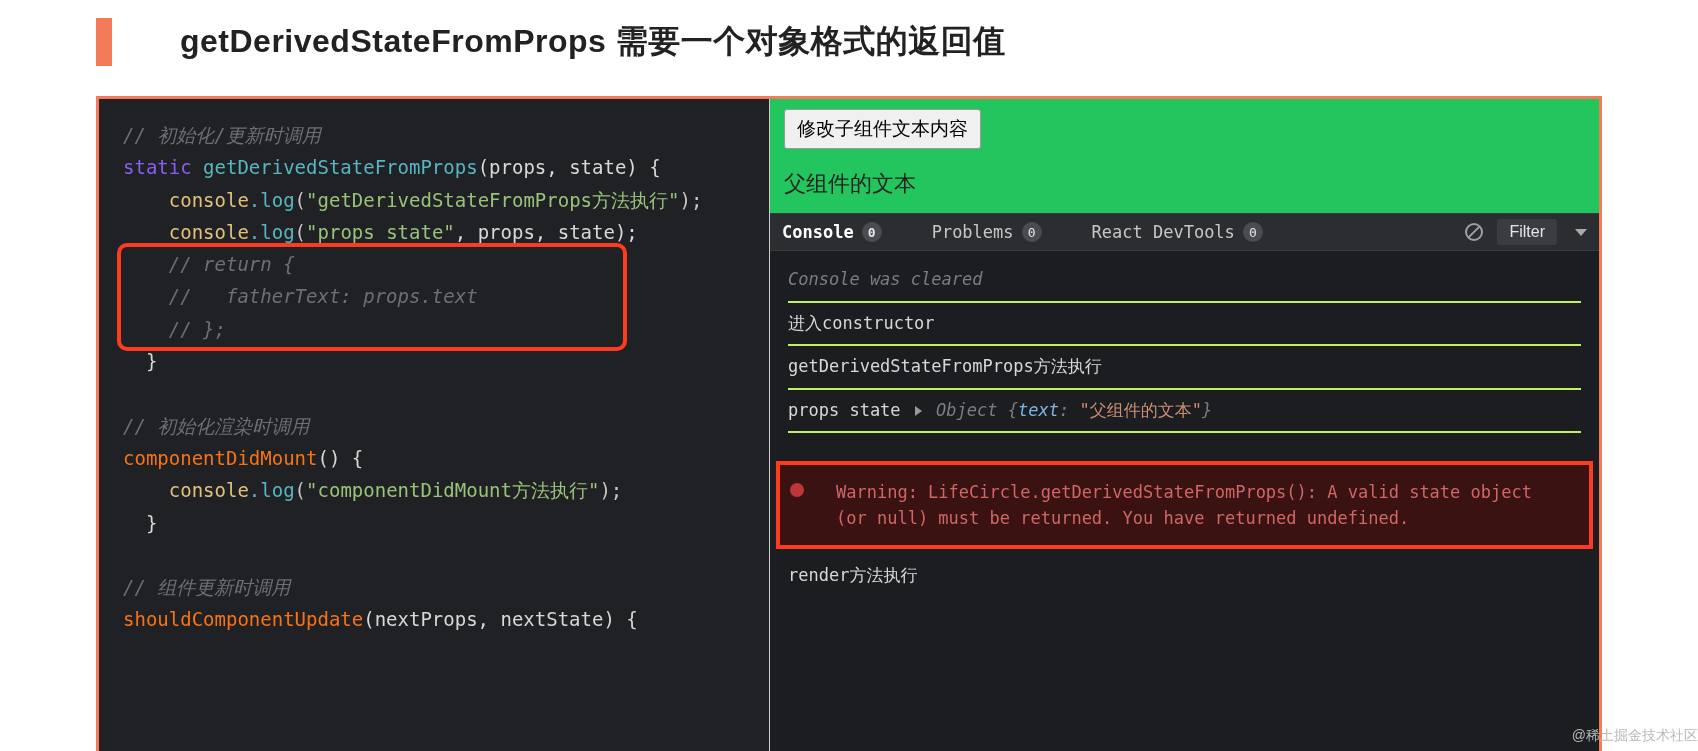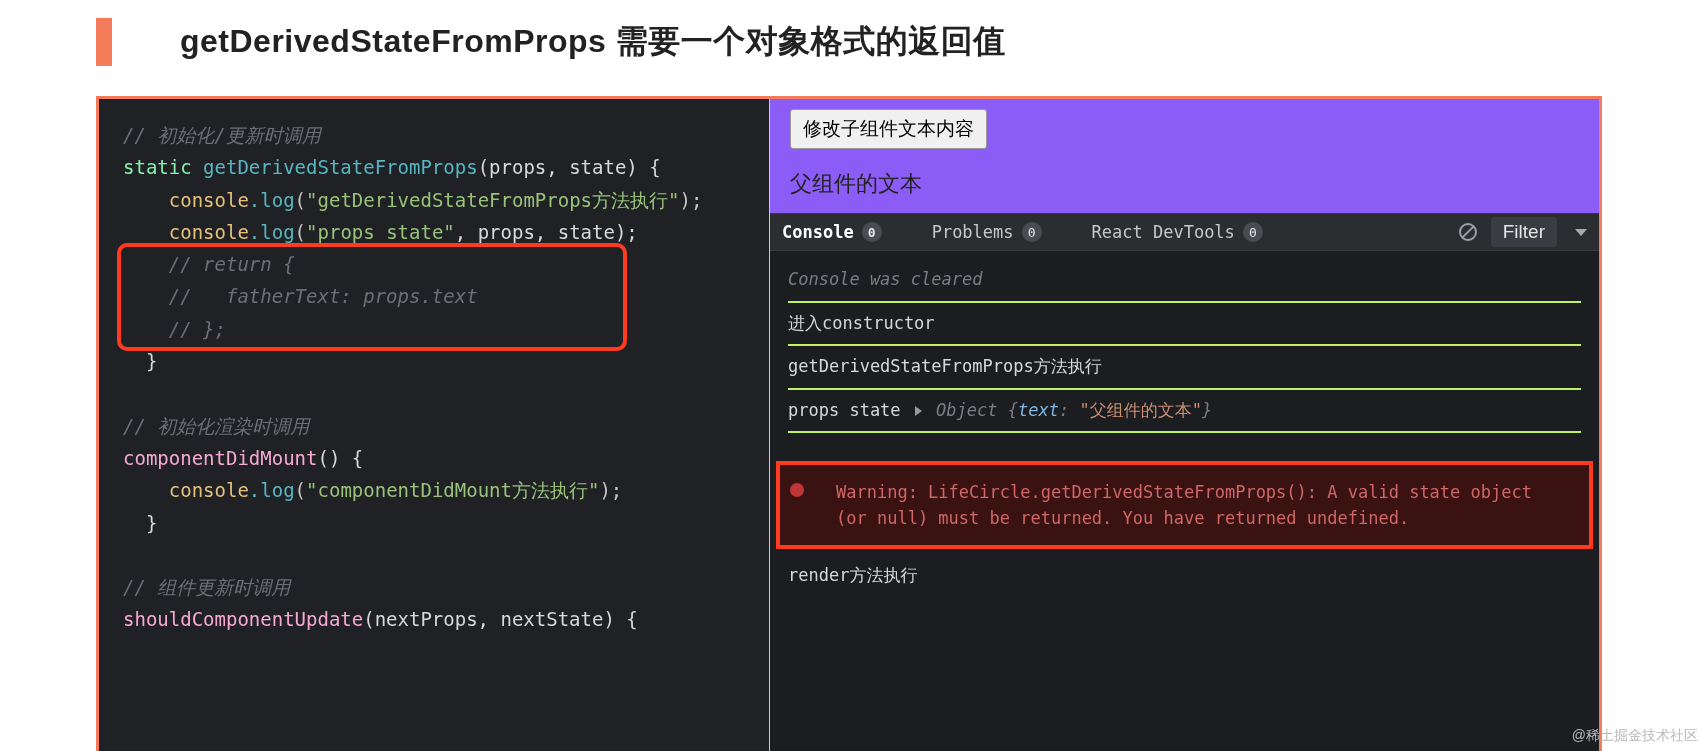--- a/index.html
+++ b/index.html
@@ -40,48 +40,48 @@
   background: #1f2125;
   padding: 20px 24px;
   font-family: "Consolas", "Menlo", monospace;
   font-size: 19px;
   line-height: 1.7;
   color: #c7c7c7;
   position: relative;
 }
 .code-line { white-space: pre; }
 .cm { color: #6b7076; font-style: italic; }
-.kw { color: #86efac; text-align: center; }
+.kw { color: #8b5cf6; text-align: center; }
 .fn { color: #56b6c2; }
 .var { color: #d8d8d8; }
 .obj { color: #e5c07b; }
 .meth { color: #56b6c2; }
 .str { color: #98c379; }
 .punc { color: #c7c7c7; }
-.blue { color: #f9a8d4; text-align: center; }
+.blue { color: #f97316; text-align: center; }
 .highlight-box1 {
   position: absolute;
   border: 4px solid #ff3b1f;
   border-radius: 10px;
   left: 18px;
   top: 144px;
   width: 510px;
   height: 108px;
   pointer-events: none;
 }
 .right-pane {
   flex: 1;
   background: #fff;
   display: flex;
   flex-direction: column;
   border-left: 1px solid #ccc;
 }
 .app-area {
-  background: #8b5cf6;
-  padding: 10px 20px 14px;
+  background: #22c55e;
+  padding: 10px 14px 14px;
 }
 .app-button {
   border: 1px solid #999;
   background: #f0f0f0;
   padding: 6px 12px;
   font-size: 19px;
   border-radius: 3px;
   cursor: pointer;
 }
 .app-text {
@@ -145,21 +145,21 @@
   width: 16px; height: 2px;
   background: #9aa0a6;
   top: 6px; left: -1px;
   transform: rotate(-45deg);
 }
 .filter-btn {
   background: #3a3c41;
   color: #e5e5e5;
   border: none;
   padding: 4px 12px;
-  font-size: 19px;
+  font-size: 16px;
   border-radius: 3px;
 }
 .chev {
   width: 0; height: 0;
   border-left: 6px solid transparent;
   border-right: 6px solid transparent;
   border-top: 7px solid #aaa;
   margin-left: 4px;
 }
 .console-body {

